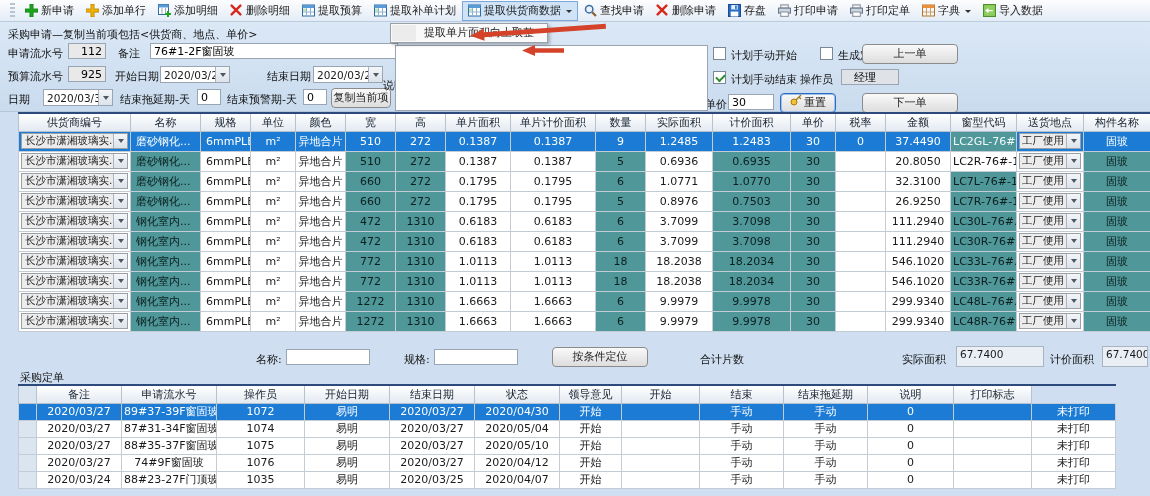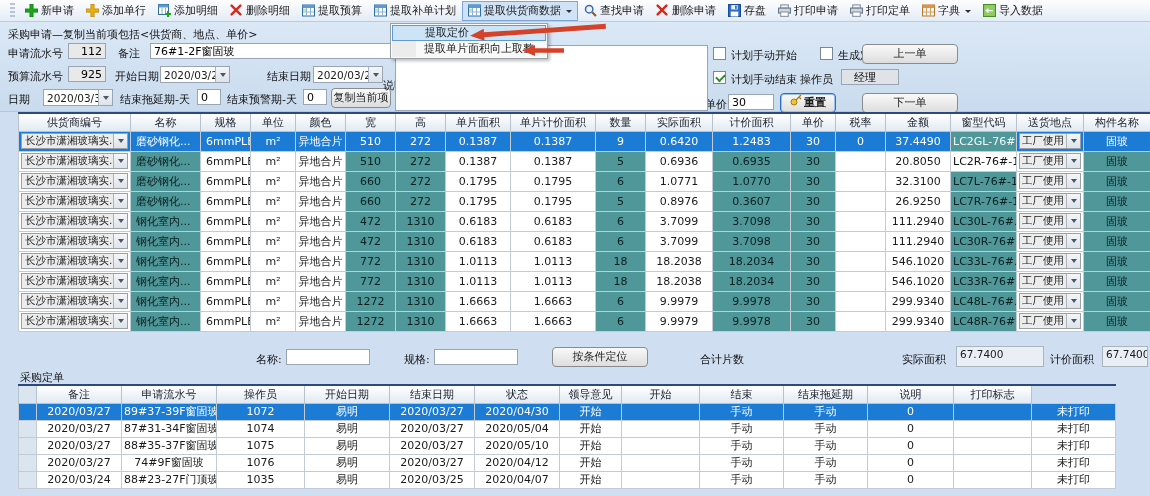--- a/index.html
+++ b/index.html
@@ -28,21 +28,21 @@
     font-family:inherit; padding:0 3px; height:16px; }
   .inp.gray { background:#e9e9e9;padding-left:12px; }
   .combo { position:absolute; height:17px; border:1px solid #99a5b2; background:#fff;
     display:flex; align-items:center; }
   .combo .ctext { flex:1; padding-left:3px; font-size:10.5px; white-space:nowrap; overflow:hidden; }
   .cbtn { width:14px; height:100%; background:linear-gradient(#f4f6f8,#dde3ea);
     border-left:1px solid #aab4bf; display:flex; align-items:center; justify-content:center; }
   .tri { width:0; height:0; border:3px solid transparent; border-top:4px solid #4b5866; margin-top:3px; }
   .btn { position:absolute; background:linear-gradient(#f9f9f9,#dddddd); border:1px solid #8b8b8b;
     border-radius:4px; text-align:center; font-size:11px; line-height:18px; cursor:default; white-space:nowrap; }
-  .btn.focus { border:1px solid #2a6bc4; box-shadow:0 0 0 1px #9cc0ea inset; display:flex; align-items:center; justify-content:center; gap:2px;font-weight:bold; }
+  .btn.focus { border:1px solid #2a6bc4; box-shadow:0 0 0 1px #9cc0ea inset; display:flex; align-items:center; justify-content:center; gap:2px; }
   .cb { position:absolute; width:13px; height:13px; border:1px solid #7b8794; background:#fff; }
   .cb.checked::after { content:""; position:absolute; left:2px; top:2px; width:7px; height:4px;
     border-left:2px solid #2e8b2e; border-bottom:2px solid #2e8b2e; transform:rotate(-45deg); }
   .note-area { position:absolute; left:395px; top:45px; width:313px; height:66px;
     background:#fff; border:1px solid #99a5b2; resize:none; z-index:2; }
   
   .menu { position:absolute; left:390px; top:23px; width:158px; z-index:10;
     background:#f9f9f9; border:1px solid #9aa0a8; box-shadow:2px 2px 3px rgba(0,0,0,.25); padding:1px; }
   .menu::before { content:""; position:absolute; left:1px; top:1px; bottom:1px; width:24px; background:#ececec; }
   .menu-item { position:relative; height:16px; line-height:15px; padding-left:32px;
@@ -290,21 +290,20 @@
     <span class="ic"><svg width="12" height="12" viewBox="0 0 12 12">
           <circle cx="4" cy="8" r="3" fill="#f2c233" stroke="#a87b10"></circle>
           <path d="M6 6 L11 1 M9 3 L11 5" stroke="#a87b10" stroke-width="1.4" fill="none"></path>
         </svg></span>
     <span>重置</span>
   </div>
   <div class="btn" style="left:862px;top:44px;width:96px;height:20px;">上一单</div>
   <div class="btn" style="left:862px;top:93px;width:96px;height:20px;">下一单</div>
 
   <div class="menu">
-      <div class="menu-item hl">提取定价</div>
       <div class="menu-item">提取单片面积向上取整</div>
     </div>
   <svg class="arrow-annot" style="left:468px;top:24px;transform:rotate(-4deg);" width="140" height="14">
     <path d="M2 7 L16 1 L16 4.6 L138 4.6 L138 9.4 L16 9.4 L16 13 Z" fill="#d5422a"></path>
   </svg>
   <svg class="arrow-annot" style="left:520px;top:44px;" width="46" height="13">
     <path d="M2 6.5 L15 1 L15 4.3 L44 4.3 L44 8.7 L15 8.7 L15 12 Z" fill="#d5422a"></path>
   </svg>
 
   <table class="grid" id="main-grid" style="left:18px;top:112px;width:1132px;">
@@ -362,21 +361,21 @@
           </td>
           <td class="c1 teal left">磨砂钢化...</td>
           <td class="c2 left">6mmPLE...</td>
           <td class="c3">m²</td>
           <td class="c4">异地合片</td>
           <td class="c5 teal">510</td>
           <td class="c6 teal">272</td>
           <td class="c7">0.1387</td>
           <td class="c8">0.1387</td>
           <td class="c9 teal">9</td>
-          <td class="c10">0.6420</td>
+          <td class="c10">1.2485</td>
           <td class="c11 teal">1.2483</td>
           <td class="c12 teal">30</td>
           <td class="c13">0</td>
           <td class="c14">37.4490</td>
           <td class="c15 teal keep-teal">LC2GL-76#...</td>
           <td class="c16 combo-cell">
             <div class="cell-box center">
               <span class="t">工厂使用</span>
               <span class="cbtn">
                 <span class="tri"></span>
@@ -465,21 +464,21 @@
           <td class="c1 teal left">磨砂钢化...</td>
           <td class="c2 left">6mmPLE...</td>
           <td class="c3">m²</td>
           <td class="c4">异地合片</td>
           <td class="c5 teal">660</td>
           <td class="c6 teal">272</td>
           <td class="c7">0.1795</td>
           <td class="c8">0.1795</td>
           <td class="c9 teal">5</td>
           <td class="c10">0.8976</td>
-          <td class="c11 teal">0.3607</td>
+          <td class="c11 teal">0.7503</td>
           <td class="c12 teal">30</td>
           <td class="c13"></td>
           <td class="c14">26.9250</td>
           <td class="c15 teal">LC7R-76#-1FO</td>
           <td class="c16 combo-cell">
             <div class="cell-box center">
               <span class="t">工厂使用</span>
               <span class="cbtn">
                 <span class="tri"></span>
               </span>

